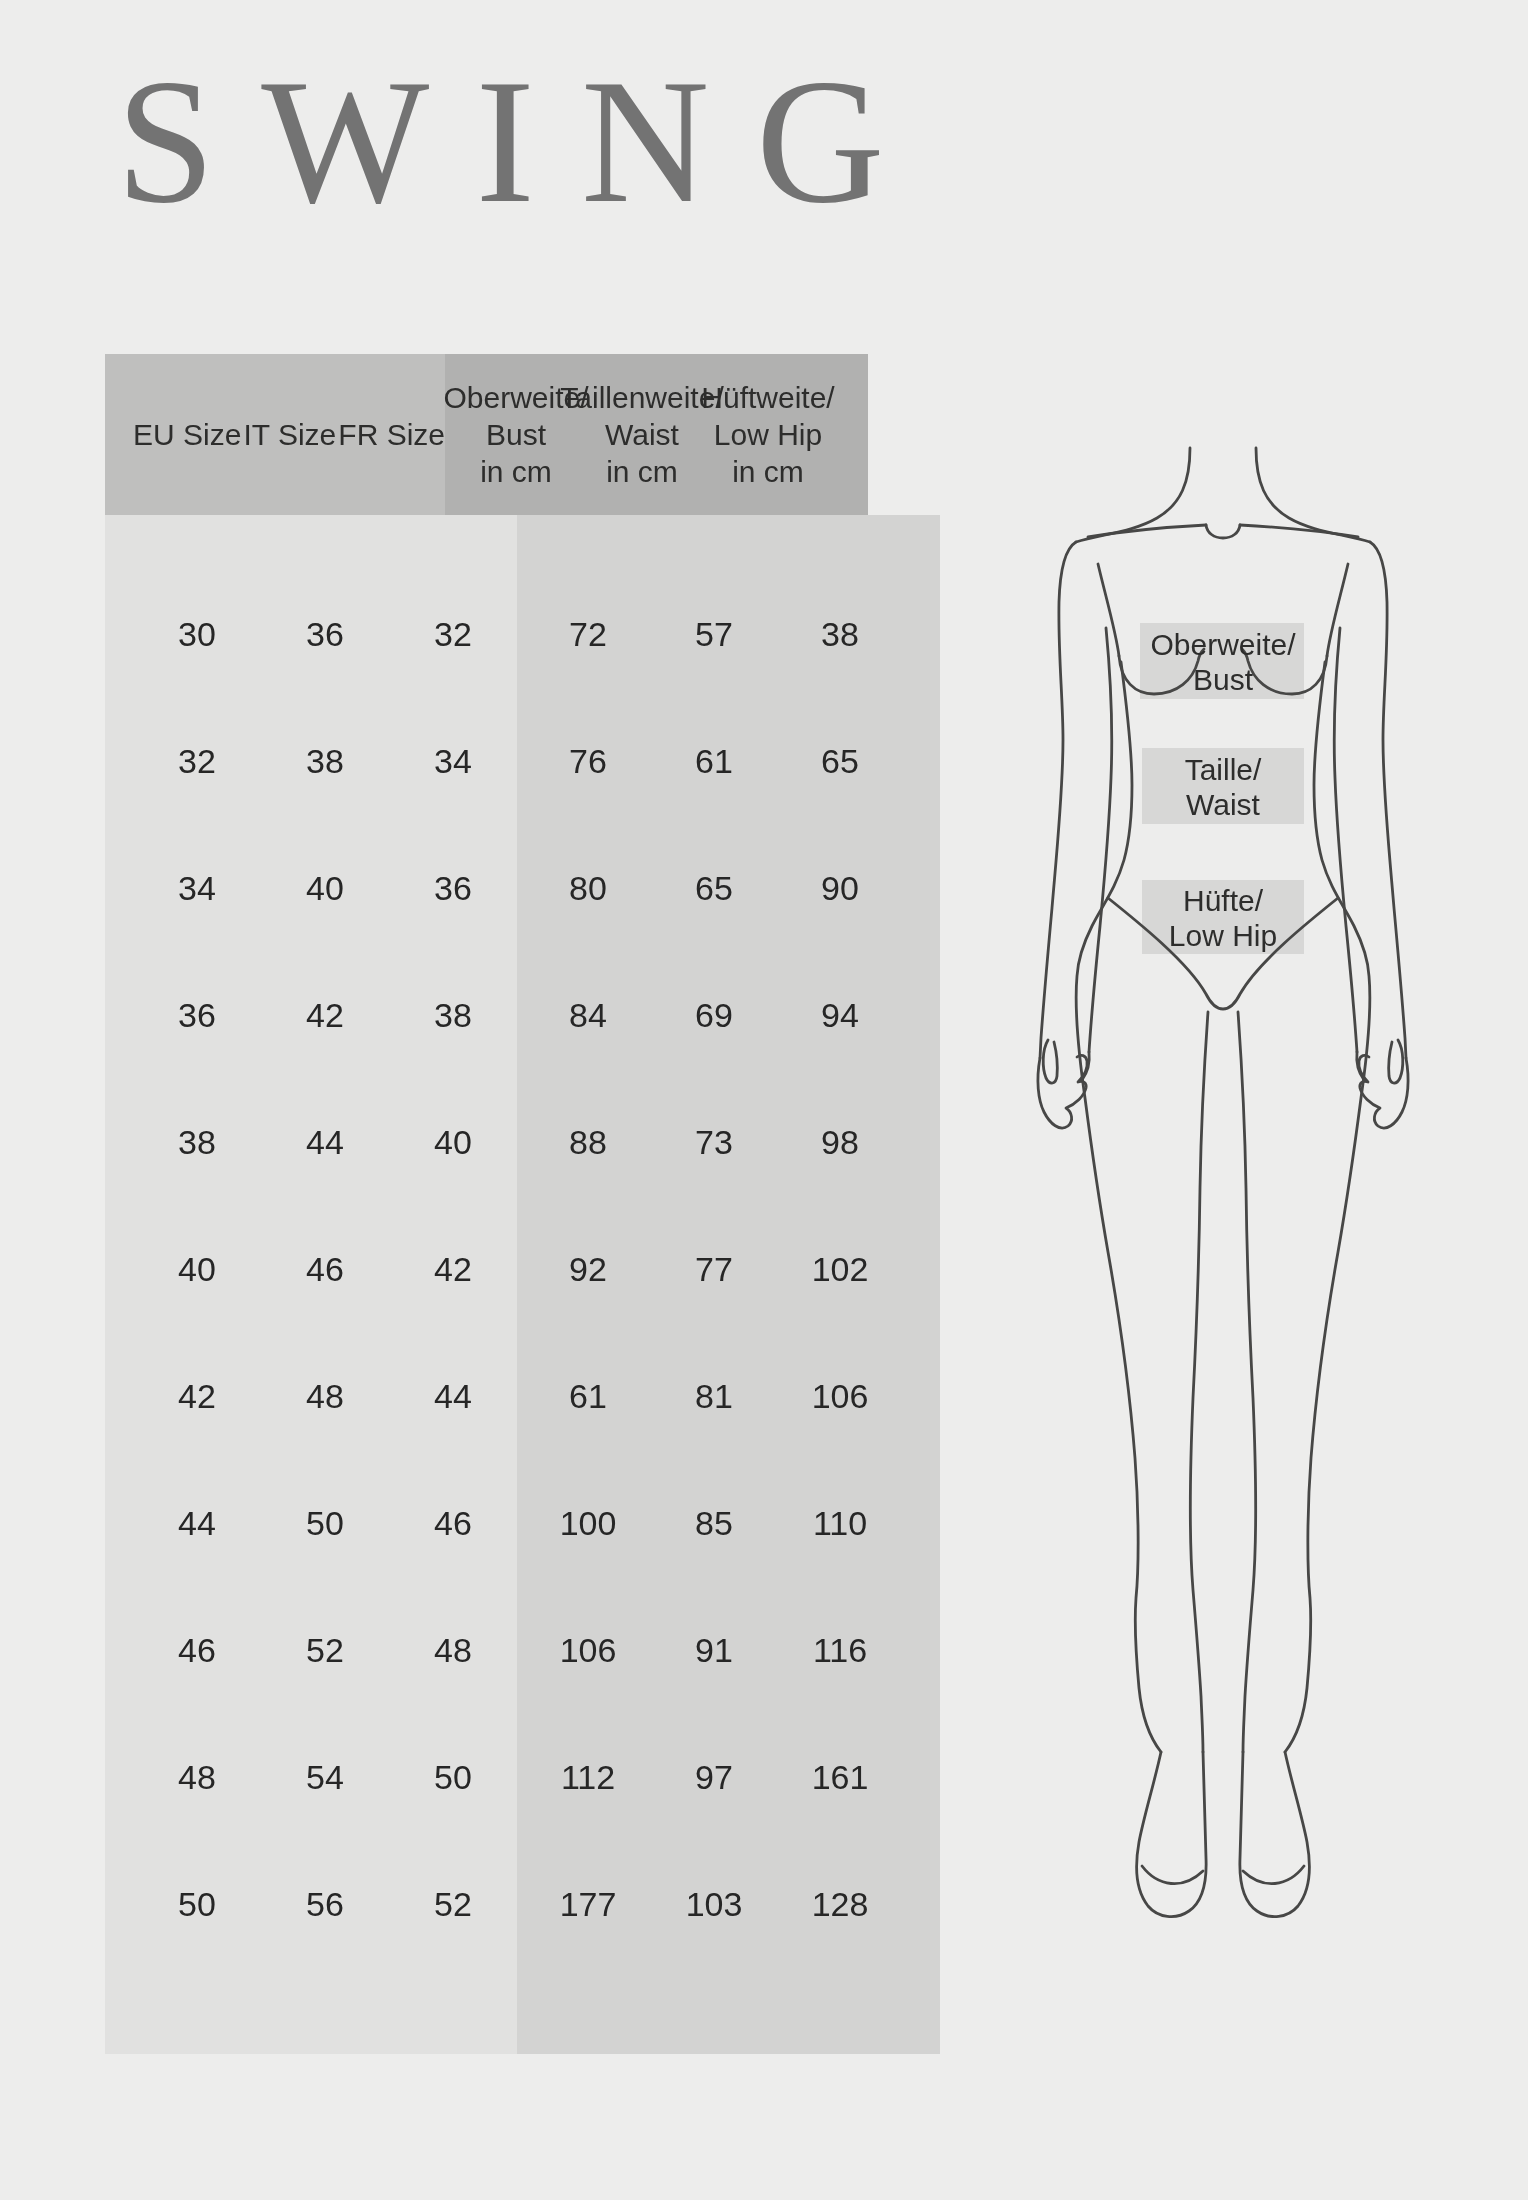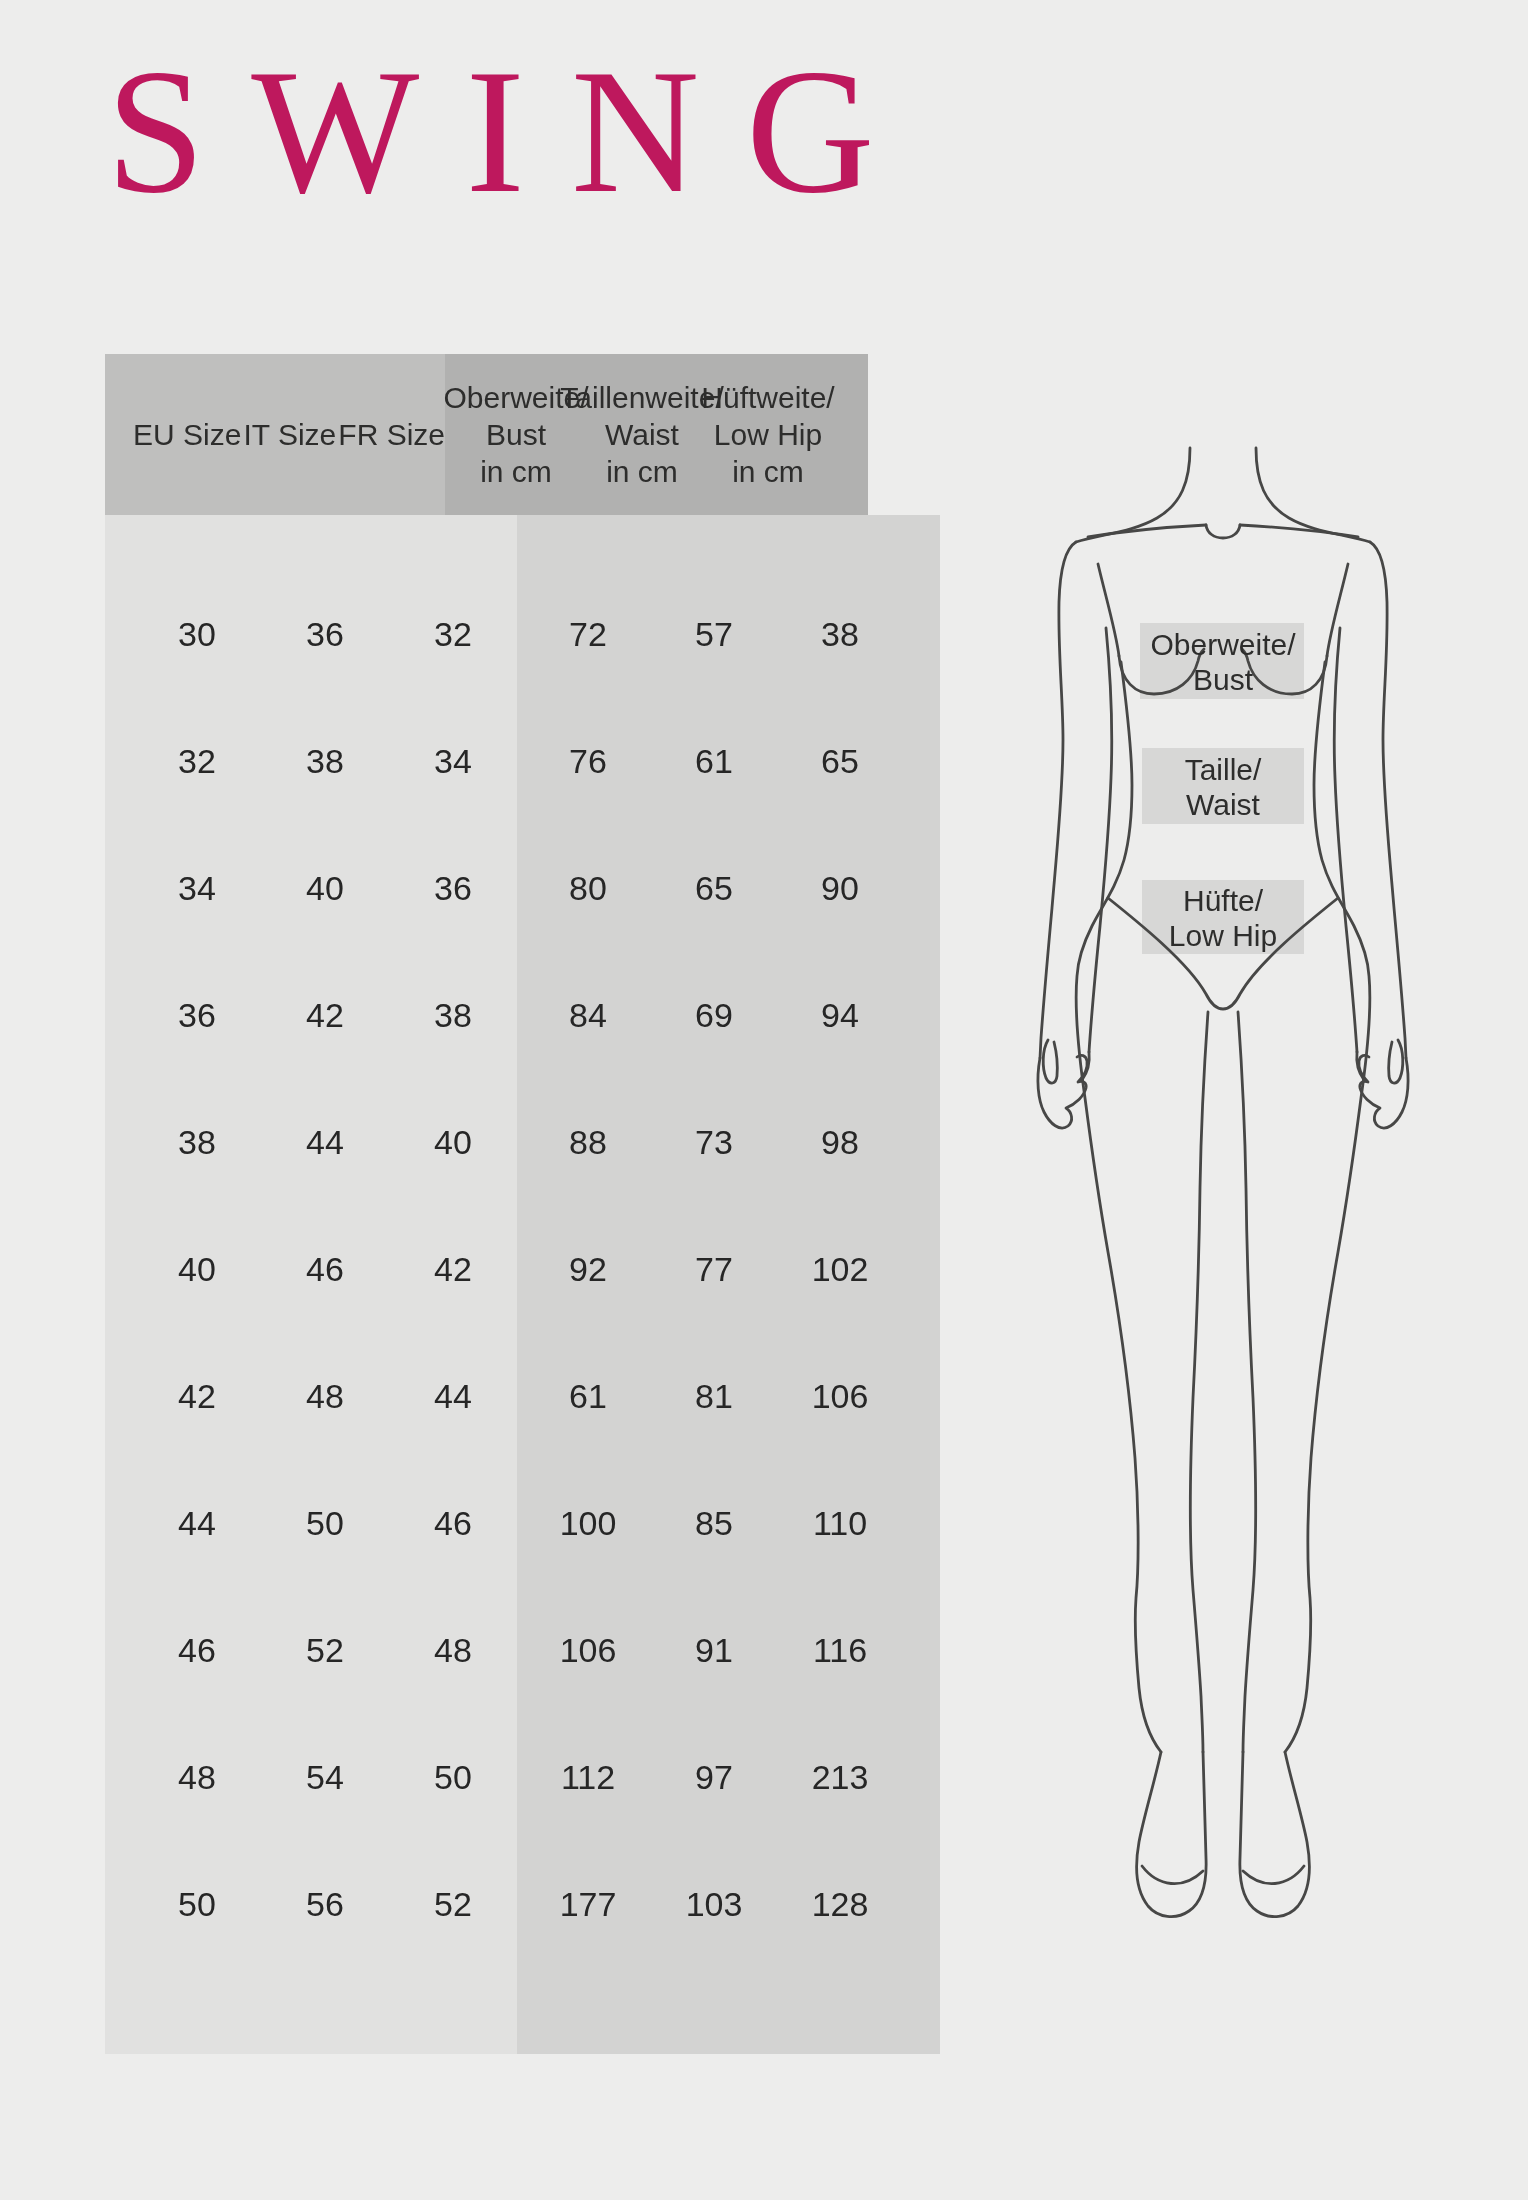--- a/index.html
+++ b/index.html
@@ -4,23 +4,23 @@
 <style>
   html,body{margin:0;padding:0;}
   body{
     width:1528px;height:2200px;position:relative;
     background:#ededec;
     font-family:"Liberation Sans",sans-serif;
     overflow:hidden;
   }
   .page{position:absolute;inset:0;}
   .brand{
-    position:absolute;left:104px;top:40px;margin:2px;
+    position:absolute;left:104px;top:40px;margin:12px;
     font-family:"Liberation Serif",serif;font-weight:400;
-    font-size:178px;line-height:1;letter-spacing:.26em;color:#be185d;
+    font-size:178px;line-height:1;letter-spacing:.26em;color:#737373;
   }
   .size-table{position:absolute;left:105px;top:354px;width:835px;}
   .thead{display:flex;height:161px;}
   .thead-sec{display:flex;align-items:center;box-sizing:border-box;}
   .thead-sec.left{width:340px;background:#bfbfbe;padding-left:28px;}
   .thead-sec.right{width:423px;background:#b1b1b0;padding-left:8px;}
   .th{
     display:flex;flex-direction:column;justify-content:center;align-items:center;
     text-align:center;font-size:30px;line-height:37px;color:#2d2d2c;
   }
@@ -151,21 +151,21 @@
           <div class="cell c4">106</div>
           <div class="cell c5">91</div>
           <div class="cell c6">116</div>
         </div>
         <div class="row">
           <div class="cell c1">48</div>
           <div class="cell c2">54</div>
           <div class="cell c3">50</div>
           <div class="cell c4">112</div>
           <div class="cell c5">97</div>
-          <div class="cell c6">213</div>
+          <div class="cell c6">161</div>
         </div>
         <div class="row">
           <div class="cell c1">50</div>
           <div class="cell c2">56</div>
           <div class="cell c3">52</div>
           <div class="cell c4">177</div>
           <div class="cell c5">103</div>
           <div class="cell c6">128</div>
         </div>
       </div>

